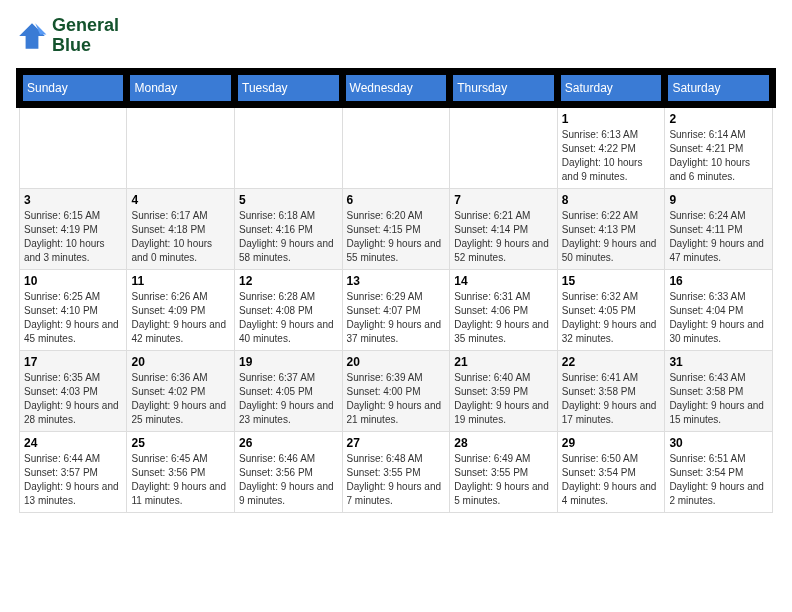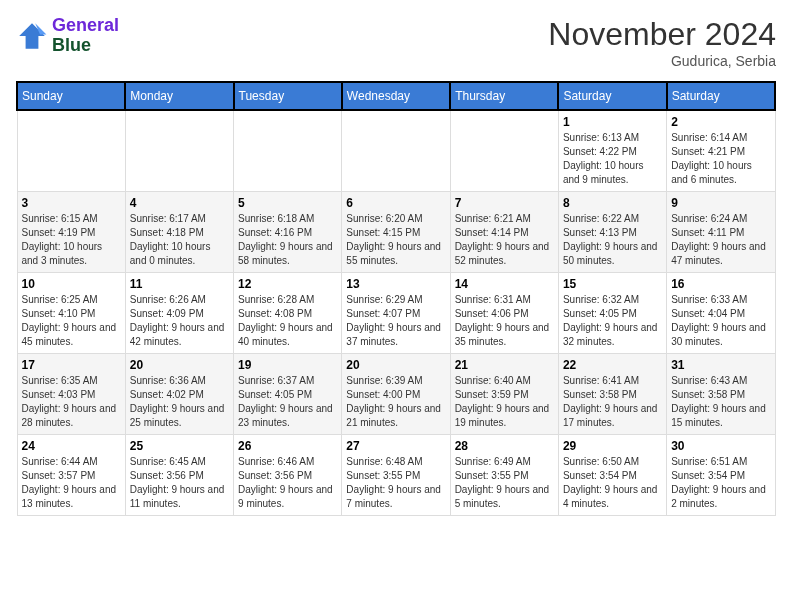--- a/index.html
+++ b/index.html
@@ -21,21 +21,21 @@
       align-items: center;
       gap: 4px;
     }
     .logo-text {
       font-size: 18px;
       font-weight: bold;
       color: #333;
       line-height: 1.1;
     }
     .logo-text span {
-      color: #6d28d9;
+      color: #14532d;
     }
     .logo-icon {
       width: 32px;
       height: 32px;
     }
     .title-block {
       text-align: right;
     }
     .month-title {
       font-size: 32px;
@@ -51,21 +51,21 @@
       border-collapse: collapse;
       font-size: 11px;
     }
     .calendar th {
       background: #3a7bd5;
       color: #fff;
       padding: 6px 4px;
       text-align: left;
       font-size: 12px;
       font-weight: normal;
-      border: 2px solid #000000;
+      border: 7px solid #000000;
     }
     .calendar td {
       vertical-align: top;
       padding: 4px;
       border: 1px solid #ddd;
       width: 108px;
       min-height: 80px;
       background: #fff;
     }
     .calendar tr:nth-child(even) td {
@@ -92,24 +92,20 @@
   <div class="logo">
     <svg class="logo-icon" viewBox="0 0 40 40">
       <polygon points="20,4 36,20 28,20 28,36 12,36 12,20 4,20" fill="#3a7bd5"></polygon>
       <polygon points="24,4 38,18 30,18" fill="#5a9bf5"></polygon>
     </svg>
     <div class="logo-text">
       <div><span>General</span></div>
       <div style="color:#14532d;">Blue</div>
     </div>
   </div>
-  <div class="title-block">
-    <div class="month-title">November 2024</div>
-    <div class="subtitle">Gudurica, Serbia</div>
-  </div>
 </div>
 
 <table class="calendar">
   <thead>
     <tr>
     <th>Sunday</th>
         <th>Monday</th>
         <th>Tuesday</th>
         <th>Wednesday</th>
         <th>Thursday</th>

